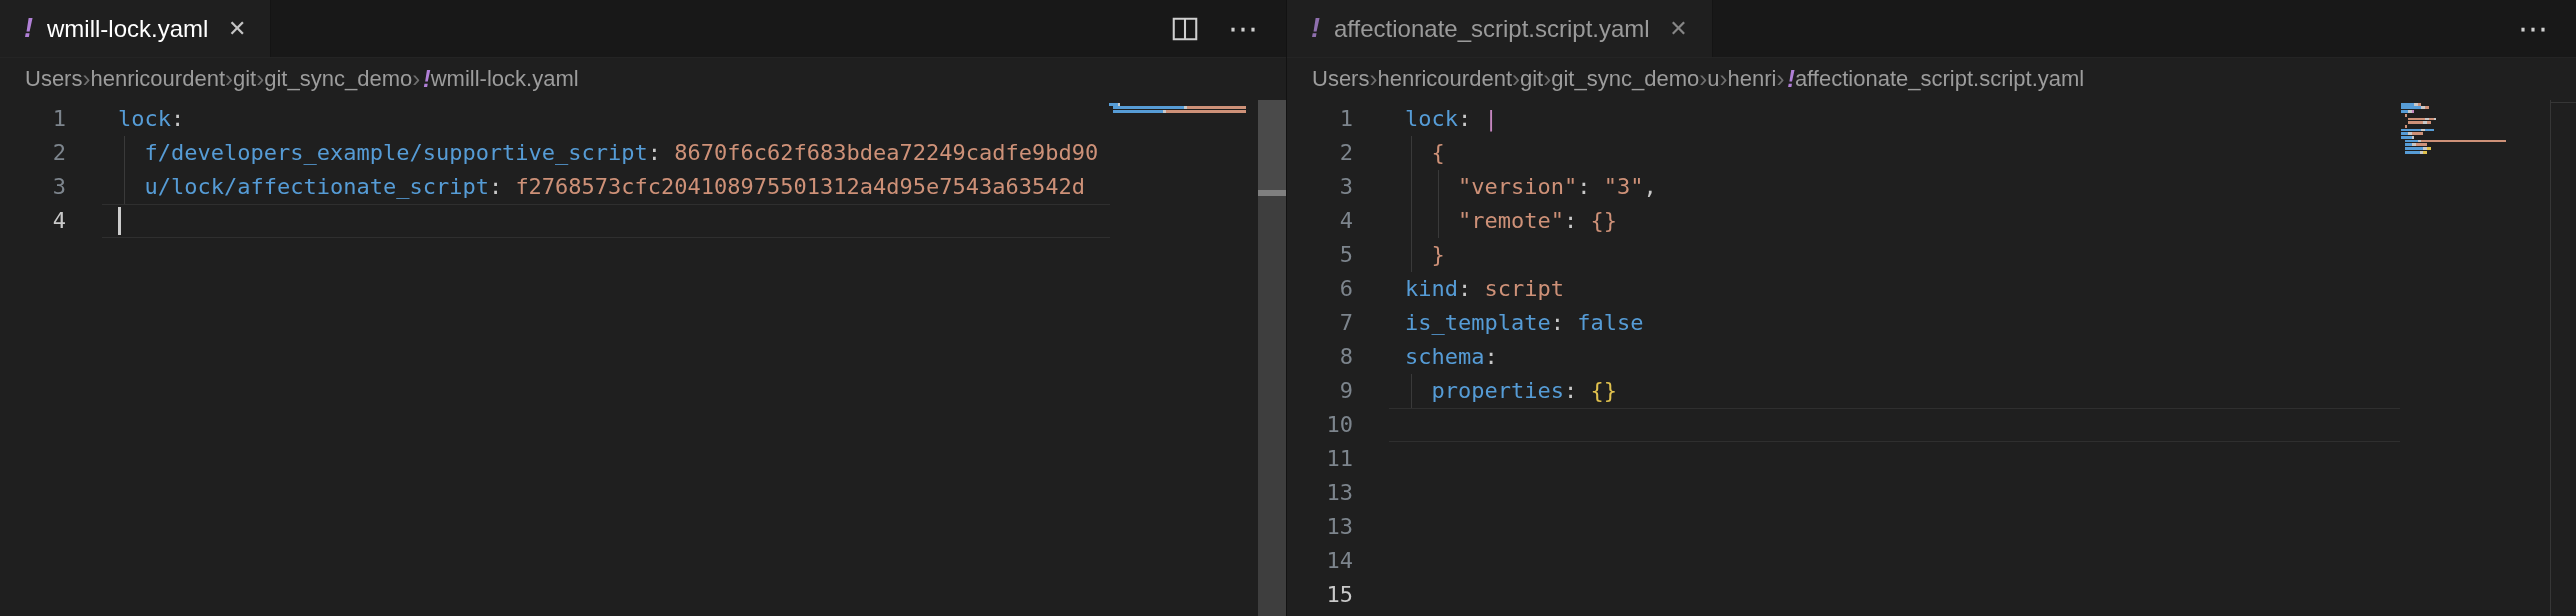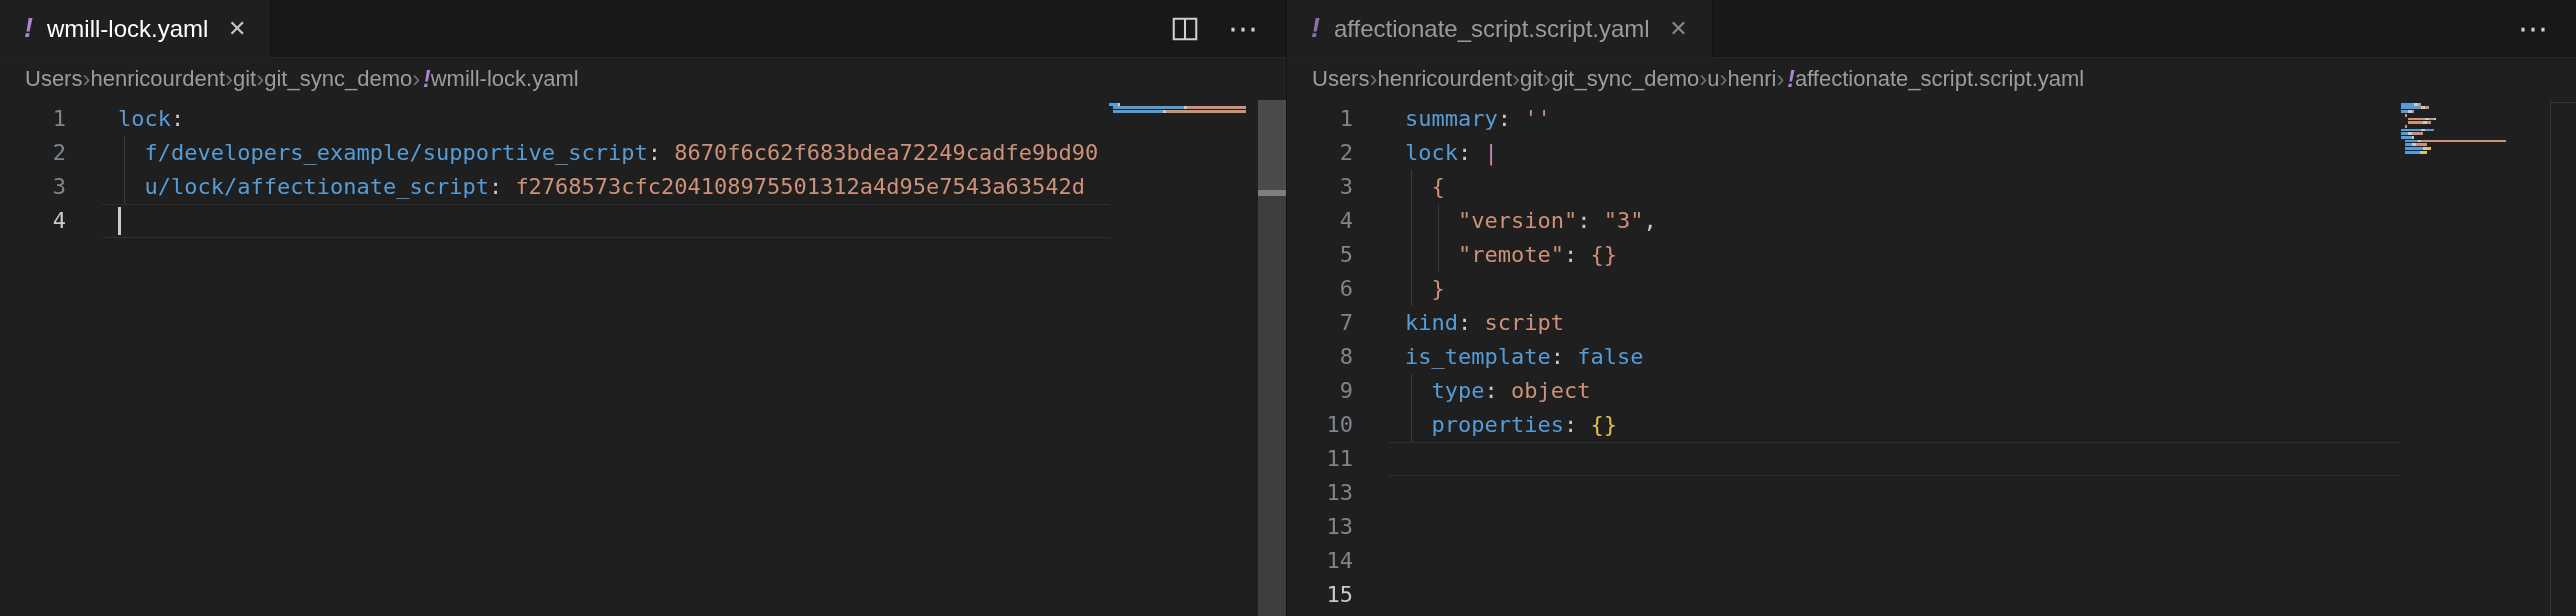--- a/index.html
+++ b/index.html
@@ -165,29 +165,28 @@
           <div class="lnum">8</div>
           <div class="lnum">9</div>
           <div class="lnum">10</div>
           <div class="lnum">11</div>
           <div class="lnum">13</div>
           <div class="lnum">13</div>
           <div class="lnum">14</div>
           <div class="lnum on">15</div>
         </div>
       <div class="lines">
-          <div class="cline"><span class="tk-key">summary</span><span class="tk-punc">: </span><span class="tk-str">''</span></div>
           <div class="cline"><span class="tk-key">lock</span><span class="tk-punc">: </span><span class="tk-pipe">|</span></div>
           <div class="cline"><i class="guide" style="left: 22px;"></i><span class="tk-plain">  </span><span class="tk-str">{</span></div>
           <div class="cline"><i class="guide" style="left: 22px;"></i><i class="guide" style="left: 49px;"></i><span class="tk-plain">    </span><span class="tk-str">"version"</span><span class="tk-punc">: </span><span class="tk-str">"3"</span><span class="tk-punc">,</span></div>
           <div class="cline"><i class="guide" style="left: 22px;"></i><i class="guide" style="left: 49px;"></i><span class="tk-plain">    </span><span class="tk-str">"remote"</span><span class="tk-punc">: </span><span class="tk-str">{}</span></div>
           <div class="cline"><i class="guide" style="left: 22px;"></i><span class="tk-plain">  </span><span class="tk-str">}</span></div>
           <div class="cline"><span class="tk-key">kind</span><span class="tk-punc">: </span><span class="tk-str">script</span></div>
           <div class="cline"><span class="tk-key">is_template</span><span class="tk-punc">: </span><span class="tk-kw">false</span></div>
-          <div class="cline"><i class="guide" style="left: 22px;"></i><span class="tk-plain">  </span><span class="tk-key">type</span><span class="tk-punc">: </span><span class="tk-str">object</span></div>
+          <div class="cline"><span class="tk-key">schema</span><span class="tk-punc">:</span></div>
           <div class="cline"><i class="guide" style="left: 22px;"></i><span class="tk-plain">  </span><span class="tk-key">properties</span><span class="tk-punc">: </span><span class="tk-yellow">{}</span></div>
           <div class="cline on"></div>
         </div>
       <div class="minimap">
           <div class="mrow"><i class="tk-key" style="width: 13px;"></i><i class="tk-punc" style="width: 3.7px;"></i><i class="tk-str" style="width: 3.7px;"></i></div>
           <div class="mrow"><i class="tk-key" style="width: 20.4px;"></i><i class="tk-punc" style="width: 3.7px;"></i><i class="tk-str" style="width: 3.7px;"></i></div>
           <div class="mrow"><i class="tk-key" style="width: 7.4px;"></i><i class="tk-punc" style="width: 3.7px;"></i><i class="tk-pipe" style="width: 1.9px;"></i></div>
           <div class="mrow"><i class="tk-plain" style="width: 3.7px;"></i><i class="tk-str" style="width: 1.9px;"></i></div>
           <div class="mrow"><i class="tk-plain" style="width: 7.4px;"></i><i class="tk-str" style="width: 16.7px;"></i><i class="tk-punc" style="width: 3.7px;"></i><i class="tk-str" style="width: 5.6px;"></i><i class="tk-punc" style="width: 1.9px;"></i></div>
           <div class="mrow"><i class="tk-plain" style="width: 7.4px;"></i><i class="tk-str" style="width: 15px;"></i><i class="tk-punc" style="width: 3.7px;"></i><i class="tk-str" style="width: 3.7px;"></i></div>

